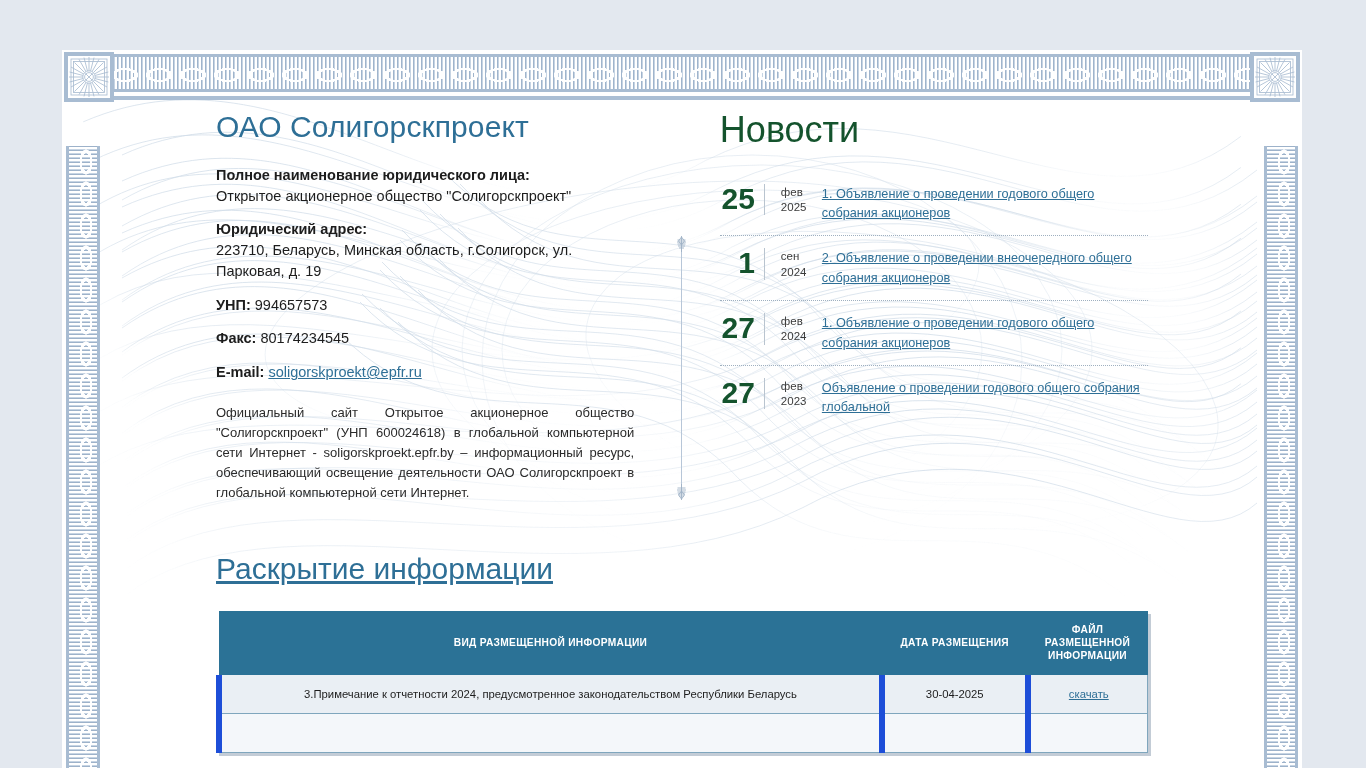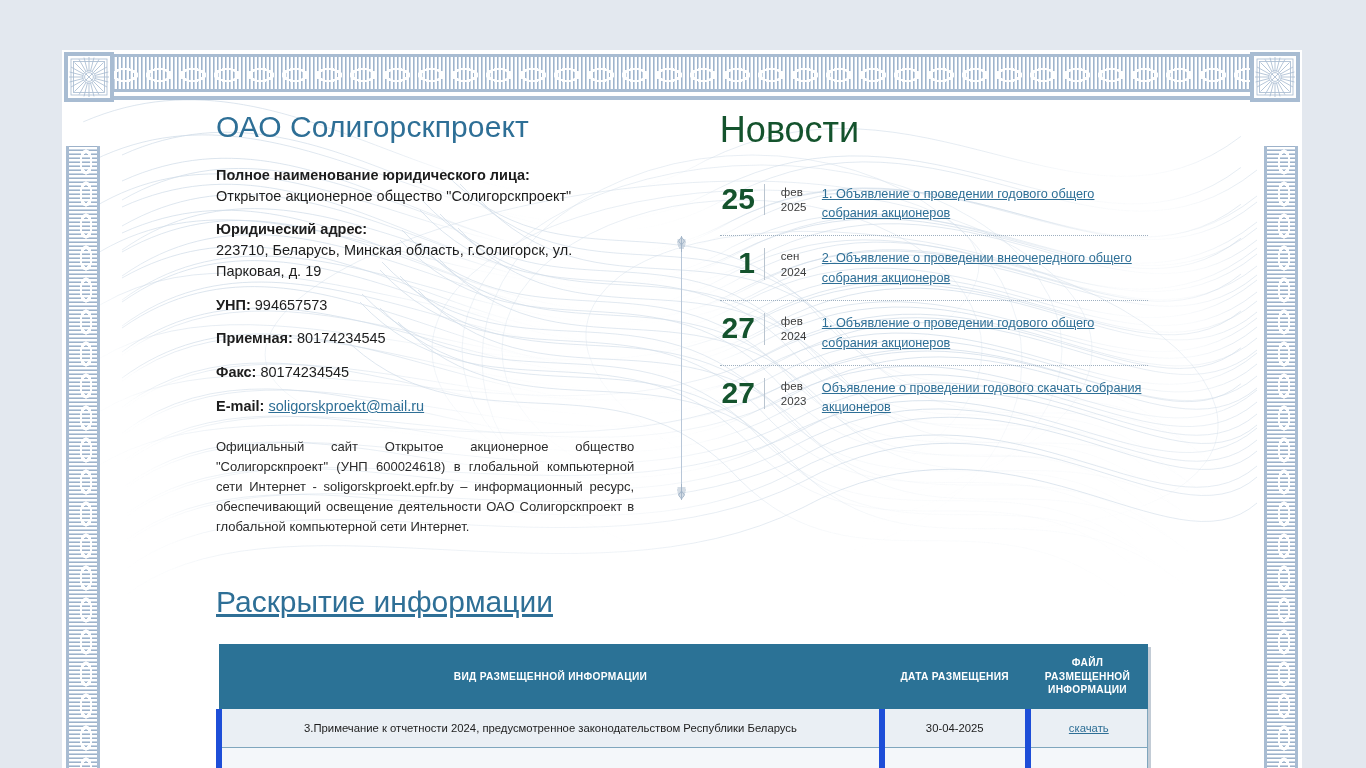--- a/index.html
+++ b/index.html
@@ -359,33 +359,29 @@
         <div class="info-block two-line">
           <span class="lbl">Юридический адрес:</span>
           <span class="val">223710, Беларусь, Минская область, г.Солигорск, ул. Парковая, д. 19</span>
         </div>
 
         <div class="info-block">
           <span class="lbl">УНП:</span>
           <span class="val">994657573</span>
         </div>
 
-        <div class="info-block">
-          <span class="lbl">Приемная:</span>
-          <span class="val">80174234545</span>
-        </div>
 
         <div class="info-block">
           <span class="lbl">Факс:</span>
           <span class="val">80174234545</span>
         </div>
 
         <div class="info-block">
           <span class="lbl">E-mail:</span>
-          <a href="#">soligorskproekt@mail.ru</a>
+          <a href="#">soligorskproekt@epfr.ru</a>
         </div>
 
         <p class="blurb">Официальный сайт Открытое акционерное общество "Солигорскпроект" (УНП 600024618) в глобальной компьютерной сети Интернет - soligorskproekt.epfr.by – информационный ресурс, обеспечивающий освещение деятельности ОАО Солигорскпроект в глобальной компьютерной сети Интернет.</p>
       </div>
 
       <div class="col-div">
         <div class="vdiv"></div>
         <svg class="vdiv-cap top" viewBox="0 0 13 16">
           <g stroke="#9fb2c6" stroke-width="0.9" fill="none">
             <path d="M6.5,0 L6.5,16"></path>
@@ -439,21 +435,21 @@
           </div>
         </div>
 
         <div class="news-item">
           <div class="news-day">27</div>
           <div class="news-md">
             <span>фев</span>
             <span>2023</span>
           </div>
           <div class="news-title">
-            <a href="#" class="news-link">Объявление о проведении годового скачать собрания акционеров</a>
+            <a href="#" class="news-link">Объявление о проведении годового общего собрания глобальной</a>
           </div>
         </div>
 
       </div>
     </div>
 
     <div class="disclosure">
       <h2 class="disclosure-title">Раскрытие информации</h2>
 
       <div class="table-wrap">

